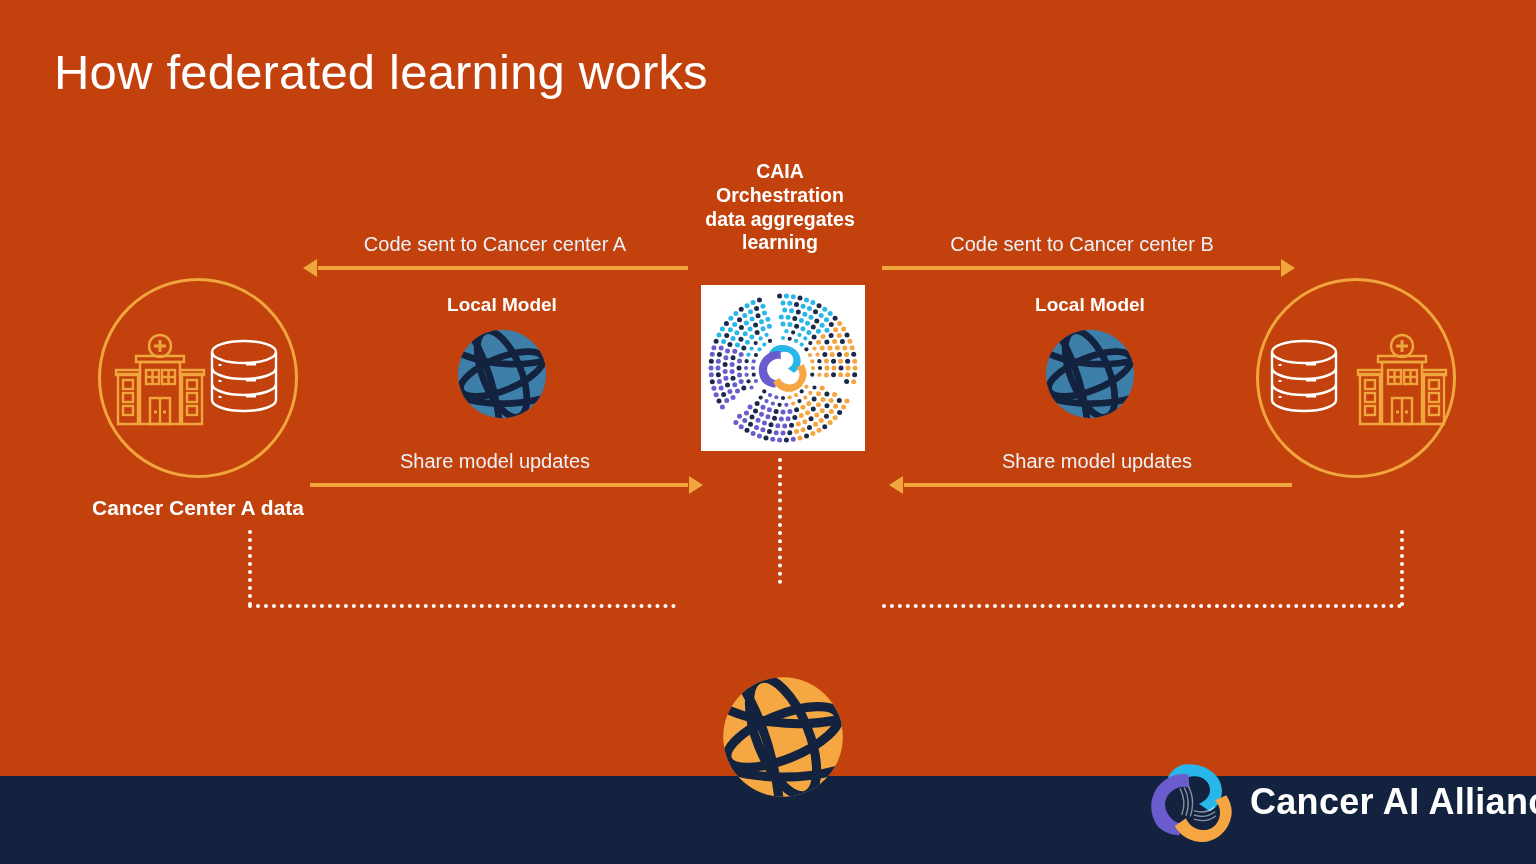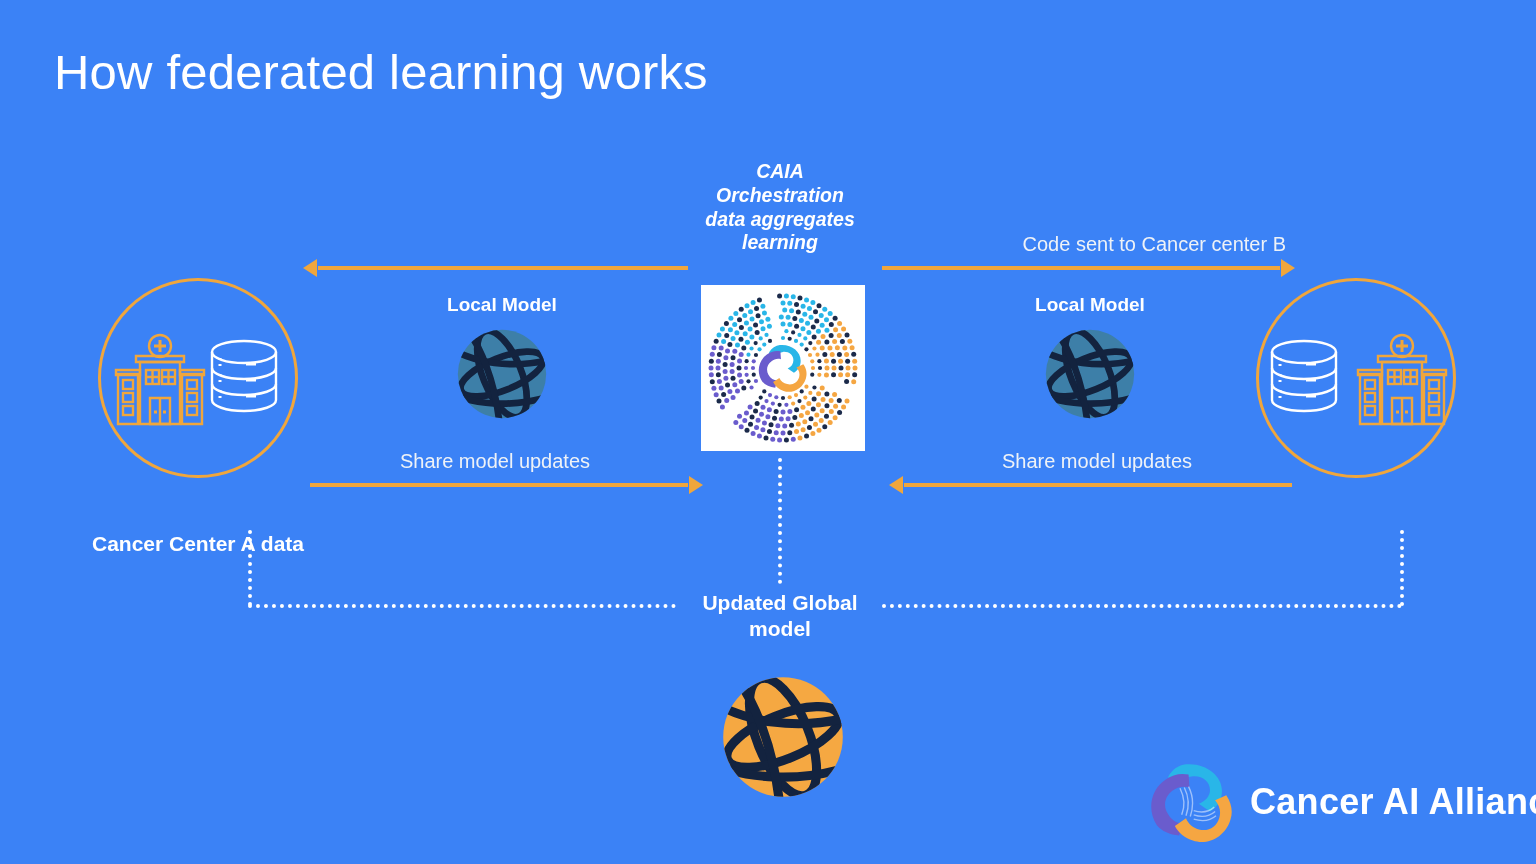--- a/index.html
+++ b/index.html
@@ -12,22 +12,22 @@
     width: 1536px;
     height: 864px;
     overflow: hidden;
     font-family: "Liberation Sans", sans-serif;
     color: #ffffff;
     position: relative;
   }
   #slide {
     position: relative;
     width: 1536px;
-    height: 864px;
-    background: #3b82f6;
+    height: 776px;
+    background: #c2410c;
   }
 
   
   .slide-title {
     position: absolute;
     left: 54px;
     top: 44px;
     font-size: 49px;
     font-weight: 400;
     letter-spacing: 0.2px;
@@ -50,27 +50,26 @@
     text-align: center;
     white-space: nowrap;
   }
 
   
   .caia-caption {
     left: 688px;
     top: 160px;
     width: 184px;
     font-size: 19.5px;
-    font-style: italic;
   }
 
   
   .arrow-label { font-size: 20px; }
   #label-code-a   { left: 300px; top: 233px; width: 390px; }
-  #label-code-b   { left: 878px; top: 233px; width: 408px; text-align: right; }
+  #label-code-b   { left: 878px; top: 233px; width: 408px; }
   #label-share-a  { left: 300px; top: 450px; width: 390px; }
   #label-share-b  { left: 888px; top: 450px; width: 418px; }
 
   
   .arrow {
     position: absolute;
     height: 4px;
     background: #f0a63c;
   }
   .arrow::after {
@@ -137,21 +136,21 @@
 
   .center-icons {
     position: absolute;
     width: 200px;
     height: 100px;
   }
   #icons-a { left: 98px;  top: 328px; }
   #icons-b { left: 1256px; top: 328px; }
 
   .center-name { font-size: 21px; }
-  #name-a { left: 78px;   top: 495px; width: 240px; margin-top: 36px; }
+  #name-a { left: 78px;   top: 495px; width: 240px; }
   #name-b { left: 1238px; top: 495px; width: 240px; }
 
   
   .dotted-v {
     position: absolute;
     width: 0;
     border-left: 4px dotted #ffffff;
   }
   .dotted-h {
     position: absolute;
@@ -498,20 +497,21 @@
 
       <g transform="translate(82,83) scale(0.52)">
         <path d="M -6 -44 C 16 -46 34 -32 34 -14 C 34 -4 29 4 21 9 L 9 1 C 16 -2 20 -8 20 -15 C 20 -25 11 -32 0 -31 C -8 -30 -14 -26 -17 -20 L -27 -30 C -22 -38 -14 -43 -6 -44 Z" fill="#29b6e8"></path>
         <path d="M -40 26 C -52 8 -47 -15 -31 -26 C -23 -32 -14 -34 -5 -32 L -4 -17 C -11 -19 -17 -17 -22 -13 C -31 -7 -33 4 -28 13 C -24 20 -18 24 -11 24 L -15 38 C -25 37 -34 33 -40 26 Z" fill="#6a5ccd"></path>
         <path d="M 44 20 C 38 40 18 50 1 44 C -8 41 -15 35 -19 27 L -7 19 C -4 25 1 29 8 31 C 18 34 28 28 31 18 C 33 11 31 4 26 -1 L 39 -7 C 45 1 47 11 44 20 Z" fill="#f5a642"></path>
         <path d="M -2 -18 C 4 -8 4 4 -2 13 C -6 6 -7 -6 -2 -18 Z" fill="#ffffff" opacity="0.55"></path>
       </g>
     </svg>
   </div>
 
+  <div class="label-regular arrow-label" id="label-code-a">Code sent to Cancer center A</div>
   <div class="arrow left" id="arrow-code-a"></div>
 
   <div class="label-bold model-title" id="title-local-a">Local Model</div>
   <div class="globe" id="globe-local-a">
     <svg viewBox="0 0 100 100" xmlns="http://www.w3.org/2000/svg" aria-hidden="true">
       <defs>
         <clipPath id="clipGlobeA">
             <circle cx="50" cy="50" r="46"></circle>
           </clipPath>
       </defs>
@@ -630,24 +630,20 @@
       </g>
     </svg>
   </div>
 
   <div class="dotted-v" id="dot-v-a"></div>
   <div class="dotted-h" id="dot-h-a"></div>
   <div class="dotted-v" id="dot-v-b"></div>
   <div class="dotted-h" id="dot-h-b"></div>
   <div class="dotted-v" id="dot-v-center"></div>
 
-  <div class="label-bold model-title" id="title-global">
-    <span>Updated Global</span><br>
-    <span>model</span>
-  </div>
   <div class="globe" id="globe-global">
     <svg viewBox="0 0 100 100" xmlns="http://www.w3.org/2000/svg" aria-hidden="true">
       <defs>
         <clipPath id="clipGlobeG">
             <circle cx="50" cy="50" r="46"></circle>
           </clipPath>
       </defs>
       <circle cx="50" cy="50" r="46" fill="#f5a842"></circle>
       <g clip-path="url(#clipGlobeG)" fill="none" stroke="#13233f" stroke-width="7">
         <ellipse cx="50" cy="50" rx="20" ry="48" transform="rotate(-22 50 50)"></ellipse>

